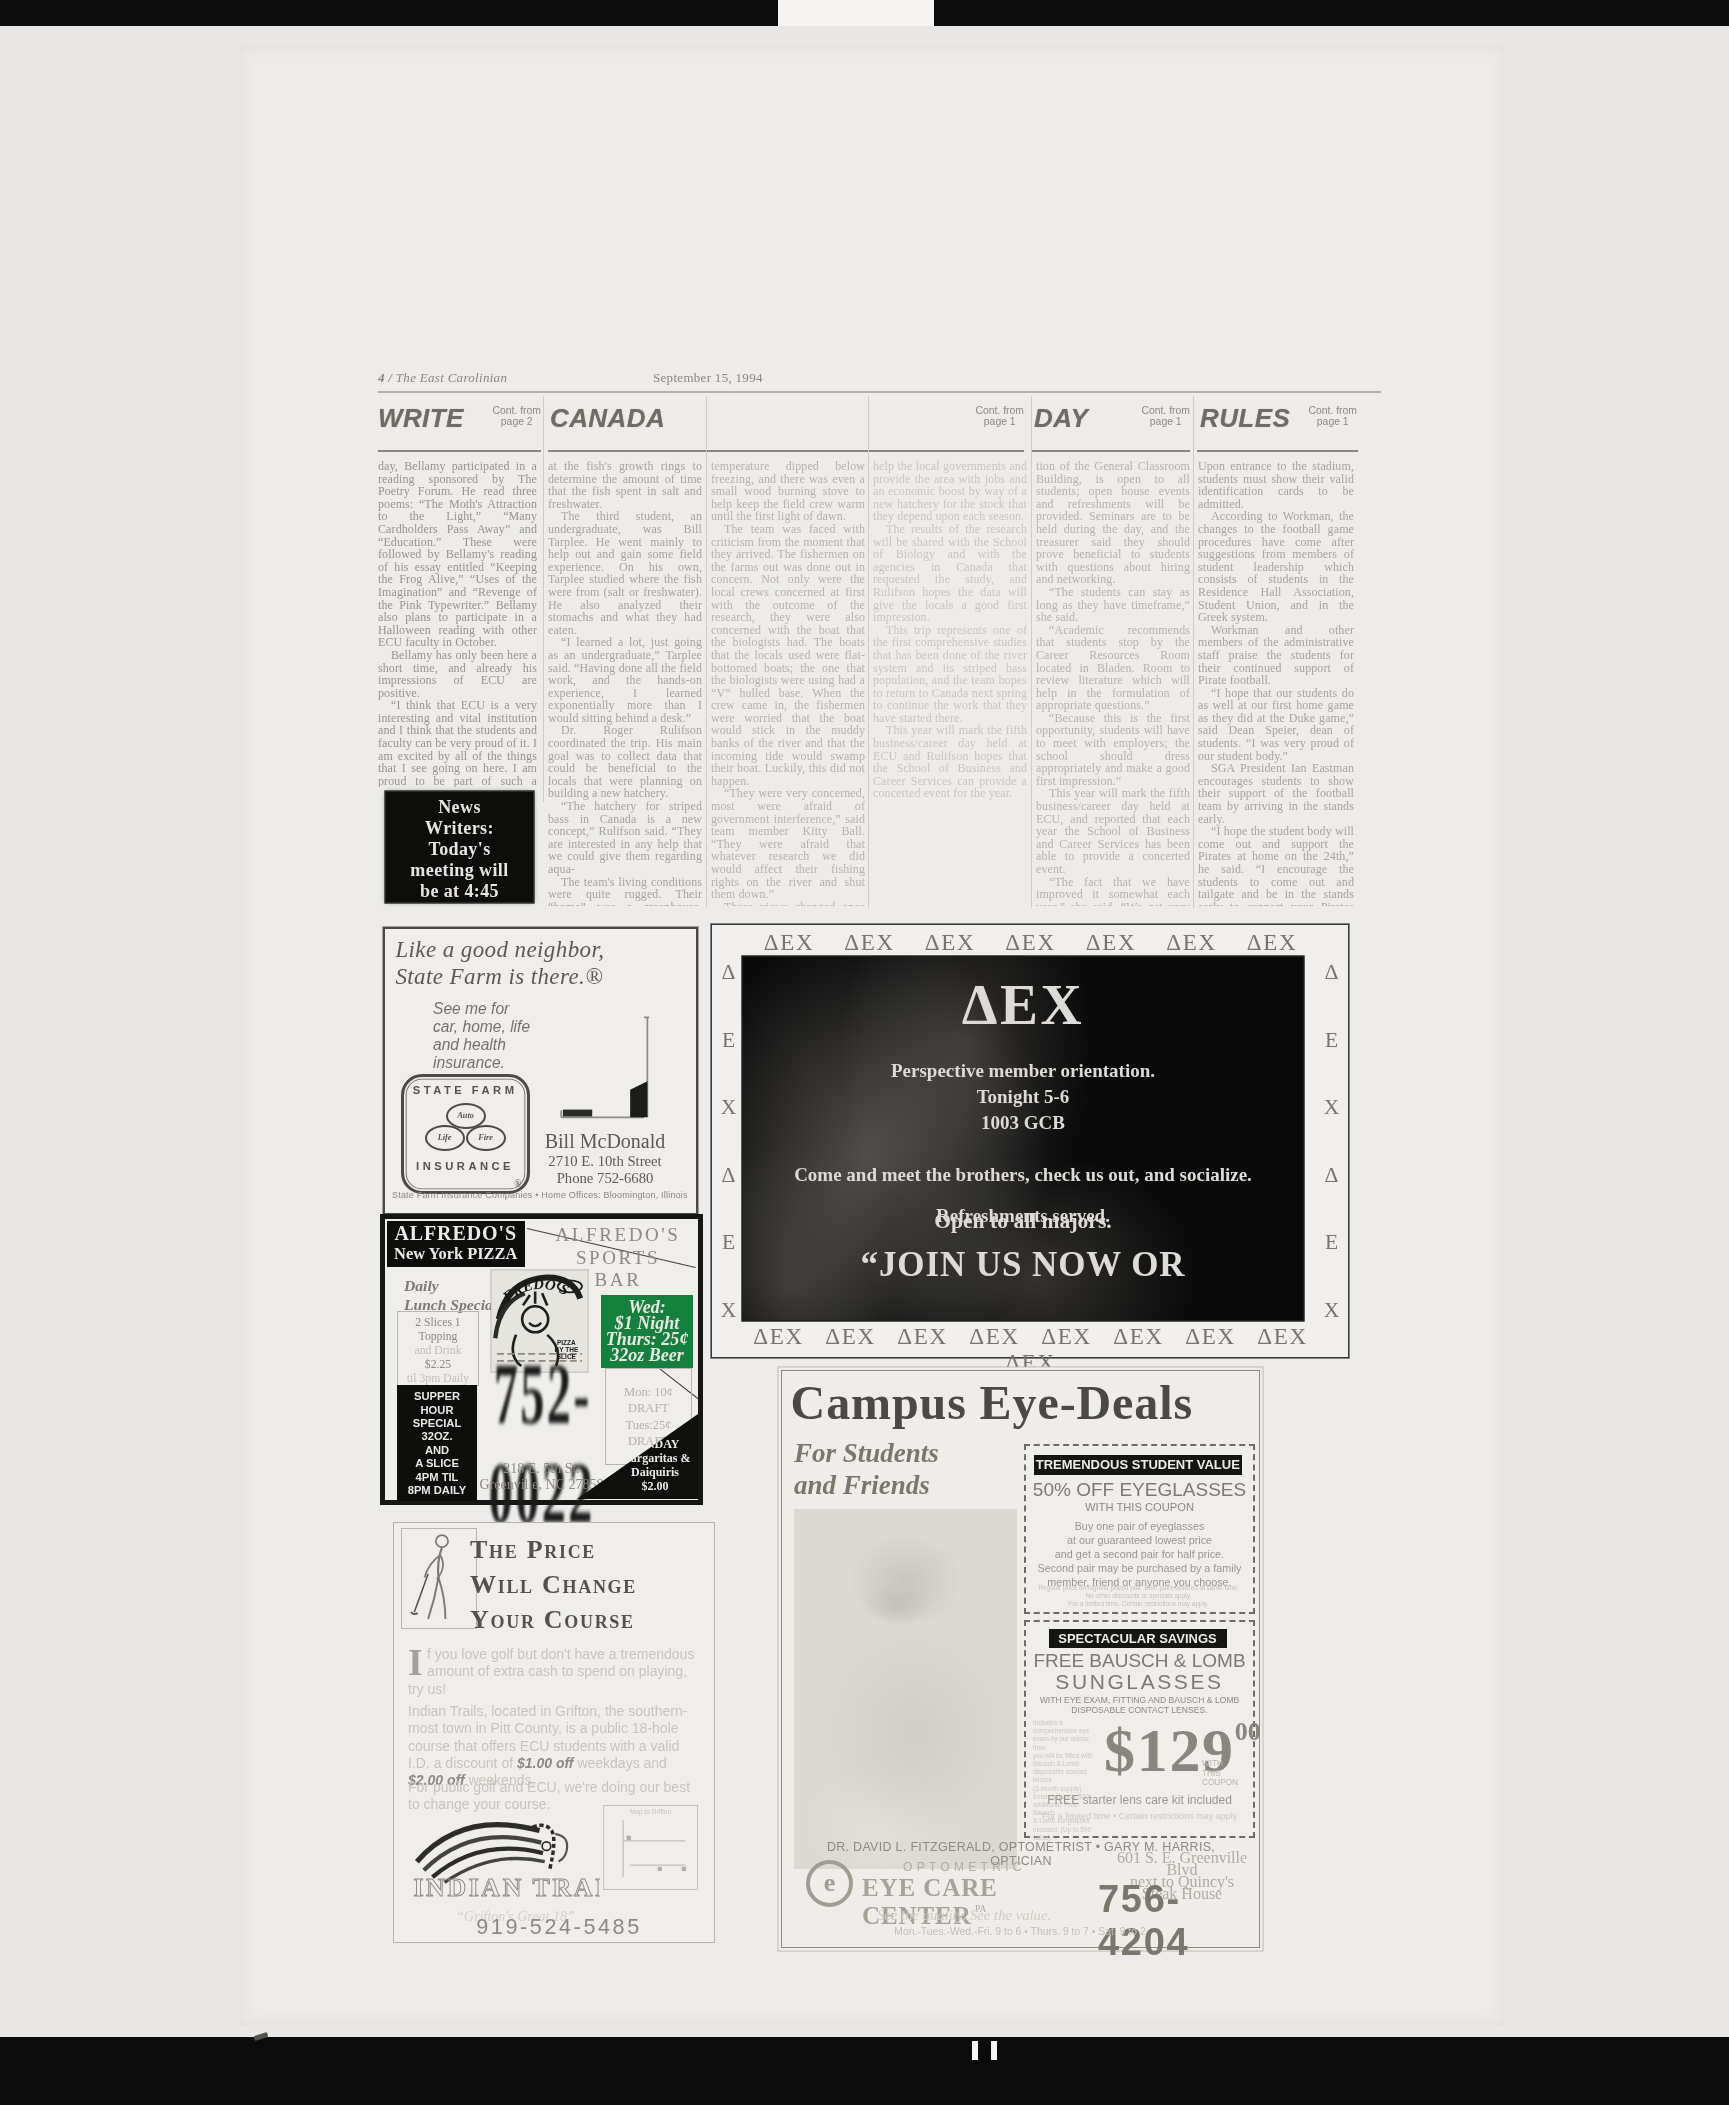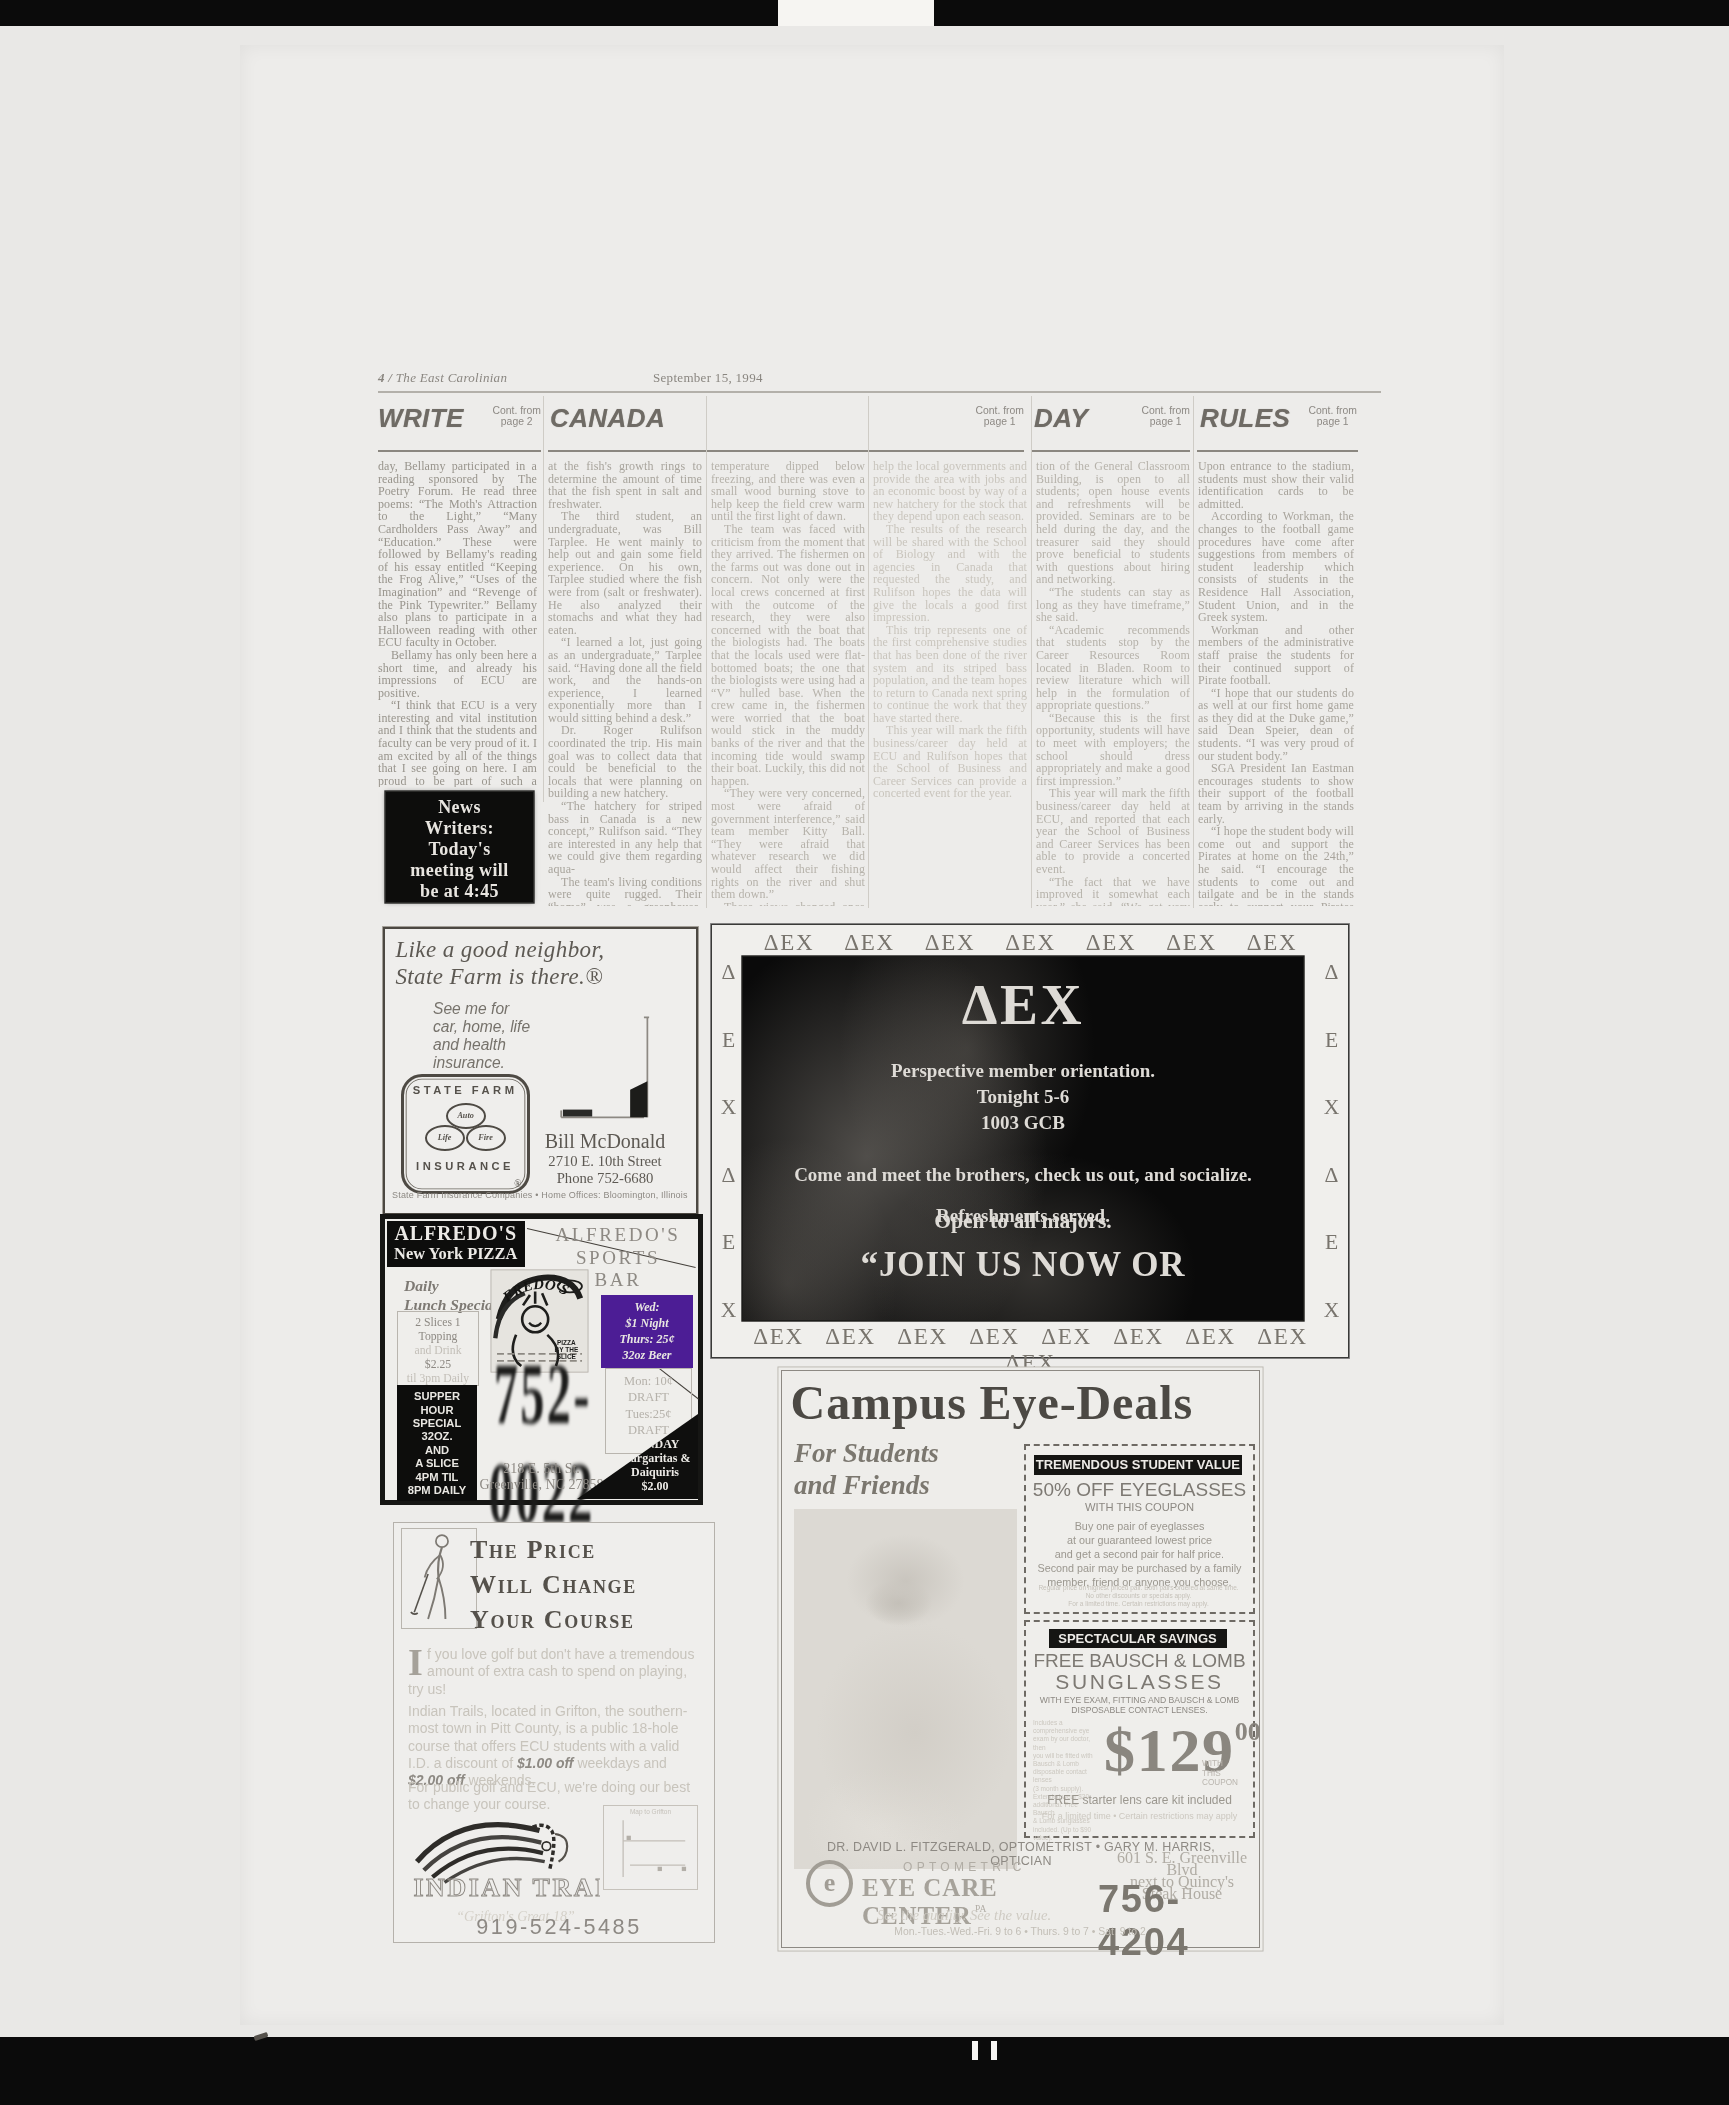--- a/index.html
+++ b/index.html
@@ -75,25 +75,25 @@
   .dex-slogan{font-size:35px;font-weight:bold;line-height:45px;letter-spacing:0.9px}
   
   .alf-ad{background:#efeeeb;border:5.2px solid #161614;box-sizing:border-box}
   .alf-name{background:#0d0d0c;color:#eceae6;text-align:center}
   .alf-name .a{font-weight:bold;font-size:20px;line-height:22.5px;letter-spacing:0.9px}
   .alf-name .b{font-weight:bold;font-size:16.4px;line-height:18px}
   .alf-bar div{font-size:19px;line-height:22.5px;letter-spacing:2.6px;color:#8d8983;text-align:center}
   .alf-daily div{font-style:italic;font-weight:bold;font-size:15.6px;line-height:19px;color:#7d7973;text-align:left}
   .alf-lunch{border:1.7px solid #b9b5ae;text-align:center;color:#8d8983;font-size:11.7px;line-height:14px;padding-top:3.5px}
   .alf-lunch div:nth-child(3),.alf-lunch div:nth-child(5){color:#c3bfb8}
-  .alf-wed{background:#4c1d95;color:#e9e7e2;text-align:center;font-style:italic;
-           font-weight:bold;font-size:12px;line-height:16px;padding-top:4.3px}
+  .alf-wed{background:#15803d;color:#e9e7e2;text-align:center;font-style:italic;
+           font-weight:bold;font-size:18px;line-height:16px;padding-top:4.3px}
   .alf-supper{background:#0d0d0c;color:#e9e7e2;text-align:center;font-family:"Liberation Sans",sans-serif;
               font-weight:bold;font-size:11.2px;line-height:13.4px;padding-top:5.2px}
-  .alf-draft{border:1.7px solid #b9b5ae;text-align:center;color:#b5b1aa;font-size:12.5px;line-height:16.4px;padding-top:4px}
+  .alf-draft{border:1.7px solid #b9b5ae;text-align:center;color:#b5b1aa;font-size:12.5px;line-height:16.4px;padding-top:15px}
   .alf-phone{font-weight:bold;font-size:48px;color:#1b1b1a;letter-spacing:2.6px;
              transform:scaleY(1.8) skewX(-1deg);transform-origin:center;filter:blur(1.1px)}
   .alf-addr{text-align:center;color:#8d8983;font-size:14px;line-height:16px}
   .alf-sun{background:#0f0f0e;clip-path:polygon(100% 0,100% 100%,0 100%)}
   .alf-sun-txt{color:#eceae6;text-align:center;font-weight:bold;font-size:12px;line-height:14.3px}
   .diag{height:1.3px;background:#44403b;transform-origin:left center}
   
   .golf-ad{background:#efeeec;border:1.7px solid #b5b1ab}
   .golf-title div{font-variant:small-caps;font-weight:600;font-size:26px;line-height:35px;
                   color:#55514b;letter-spacing:1.7px;filter:blur(0.3px)}

